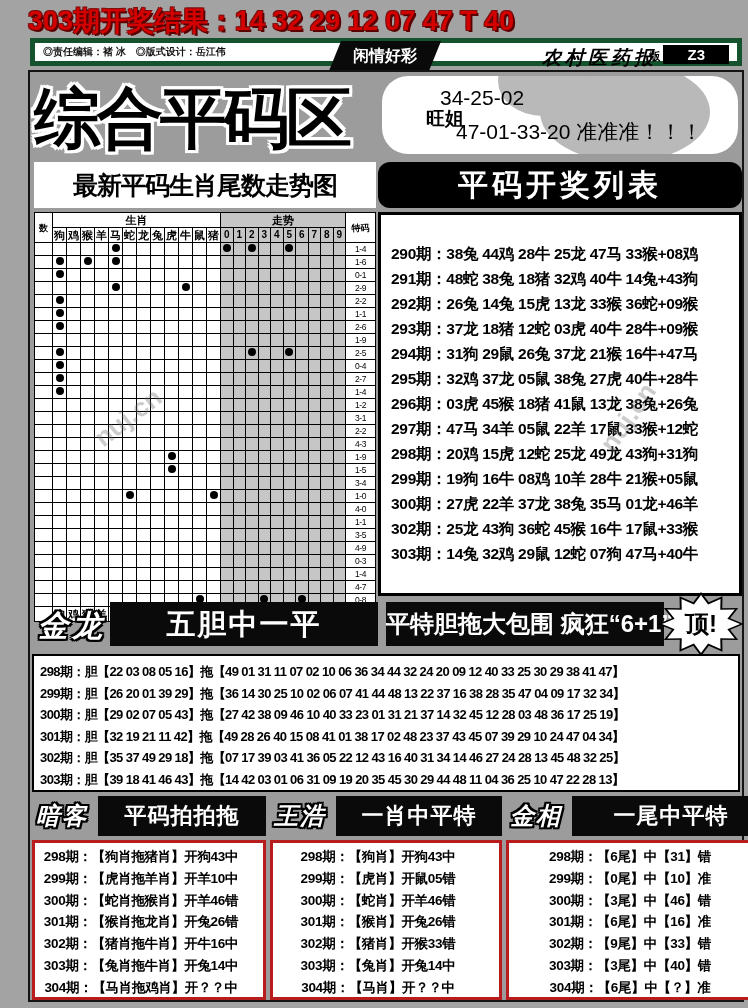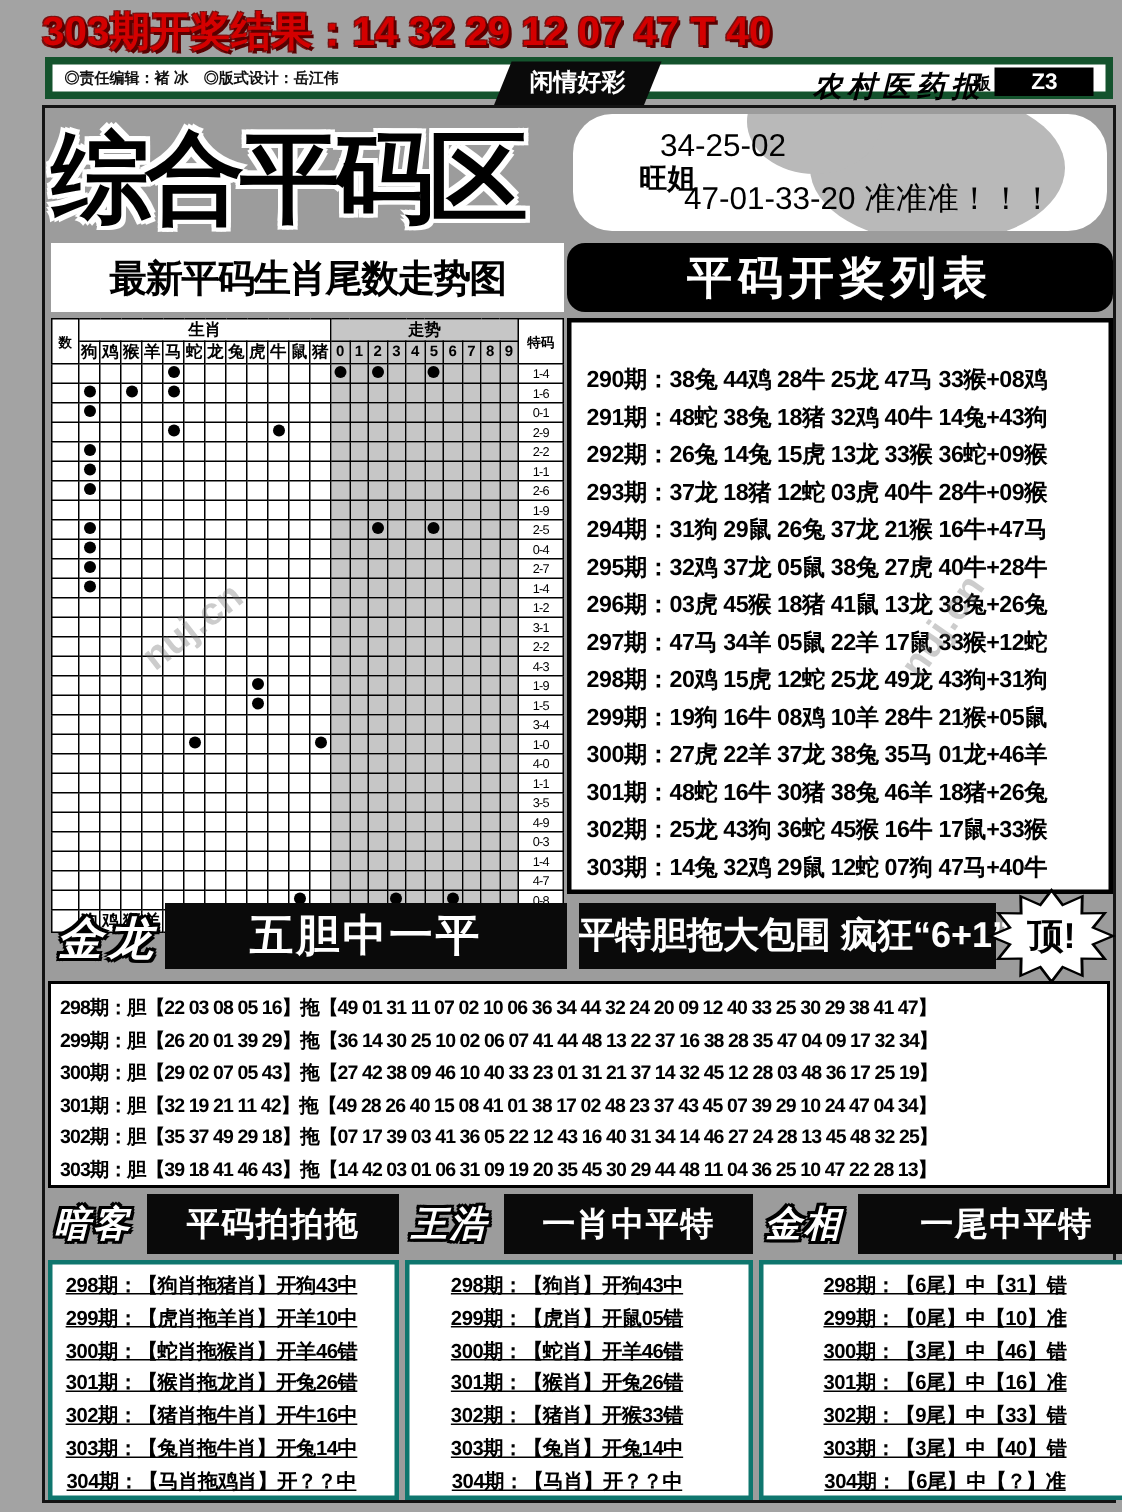--- a/index.html
+++ b/index.html
@@ -119,21 +119,21 @@
   .panel{position:absolute;top:0;height:208px;}
   .panel-head{position:absolute;left:0;top:0;width:100%;height:44px;}
   .panel-name{position:absolute;left:4px;top:6px;font-size:24px;letter-spacing:2px;}
   .panel-title{
     position:absolute;left:66px;top:2px;right:0;height:40px;line-height:40px;
     background:#0a0a0a;color:#fff;font-size:22px;font-weight:900;text-align:center;
     letter-spacing:1px;white-space:nowrap;
   }
   .panel-box{
     position:absolute;left:0;top:46px;width:100%;height:160px;
-    background:#fff;border:3px solid #0f766e;box-sizing:border-box;padding:3px 16px 0 0;text-decoration:underline;
+    background:#fff;border:3px solid #b91c1c;box-sizing:border-box;padding:3px 16px 0 0;
   }
   .panel-row{font-size:13.5px;font-weight:bold;color:#000;line-height:21.8px;text-align:center;letter-spacing:-0.3px;white-space:nowrap;}
   
   .wm{position:absolute;color:rgba(110,110,110,0.35);font-size:26px;font-weight:bold;pointer-events:none;}
 </style>
 </head>
 <body>
 
 <div class="headline">303期开奖结果：14 32 29 12 07 47 T 40</div>
 
@@ -984,21 +984,20 @@
         <div class="list-row">291期：48蛇 38兔 18猪 32鸡 40牛 14兔+43狗</div>
         <div class="list-row">292期：26兔 14兔 15虎 13龙 33猴 36蛇+09猴</div>
         <div class="list-row">293期：37龙 18猪 12蛇 03虎 40牛 28牛+09猴</div>
         <div class="list-row">294期：31狗 29鼠 26兔 37龙 21猴 16牛+47马</div>
         <div class="list-row">295期：32鸡 37龙 05鼠 38兔 27虎 40牛+28牛</div>
         <div class="list-row">296期：03虎 45猴 18猪 41鼠 13龙 38兔+26兔</div>
         <div class="list-row">297期：47马 34羊 05鼠 22羊 17鼠 33猴+12蛇</div>
         <div class="list-row">298期：20鸡 15虎 12蛇 25龙 49龙 43狗+31狗</div>
         <div class="list-row">299期：19狗 16牛 08鸡 10羊 28牛 21猴+05鼠</div>
         <div class="list-row">300期：27虎 22羊 37龙 38兔 35马 01龙+46羊</div>
-        <div class="list-row">301期：48蛇 16牛 30猪 38兔 46羊 18猪+26兔</div>
         <div class="list-row">302期：25龙 43狗 36蛇 45猴 16牛 17鼠+33猴</div>
         <div class="list-row">303期：14兔 32鸡 29鼠 12蛇 07狗 47马+40牛</div>
       </div>
   </div>
 
   <div class="mid-band">
     <span class="script-name mid-name">金龙</span>
     <div class="black-banner mid-box1">五胆中一平</div>
     <div class="black-banner mid-box2">平特胆拖大包围 疯狂“6+1”</div>
     <div class="burst">

